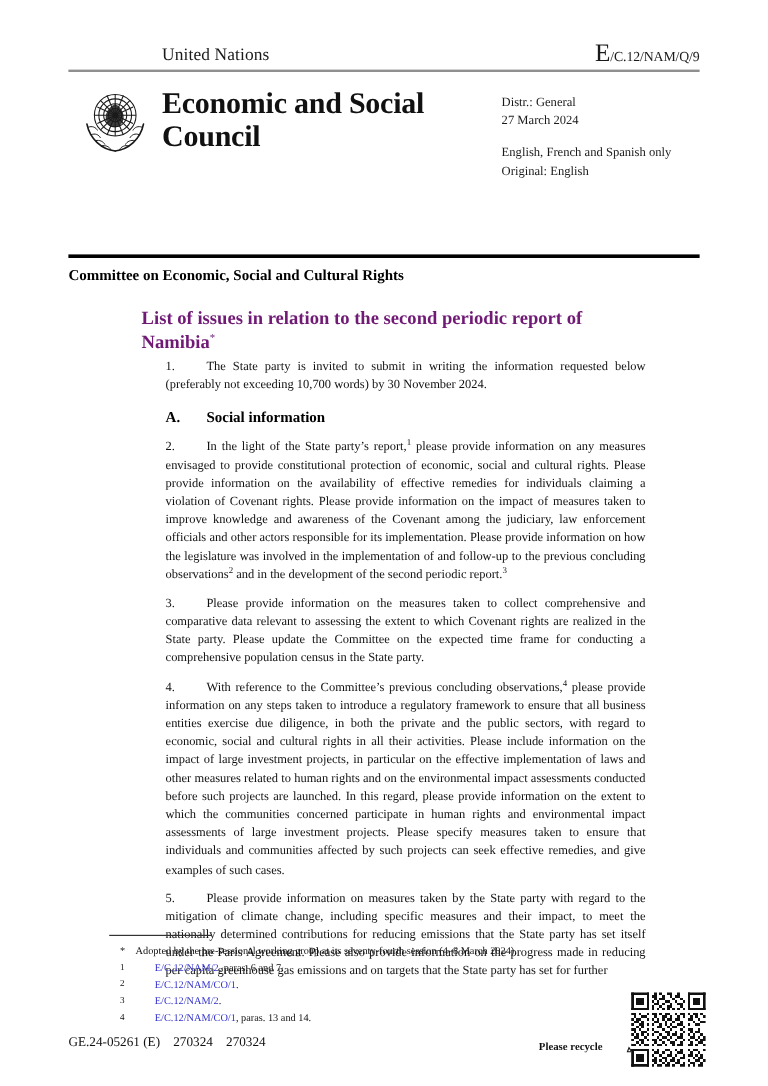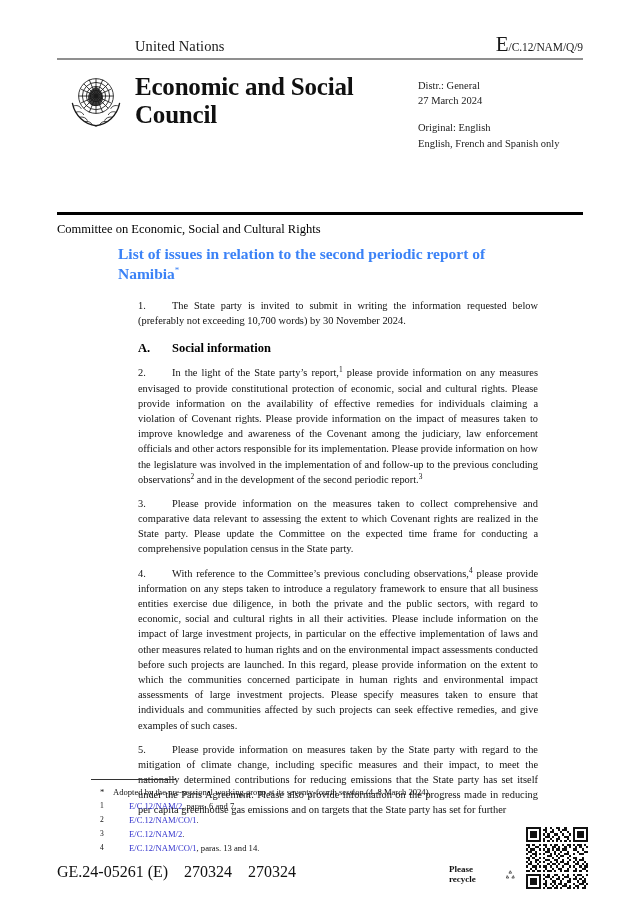--- a/index.html
+++ b/index.html
@@ -17,20 +17,21 @@
     background: #ffffff;
     overflow: hidden;
     box-sizing: border-box;
   }
   .sheet {
     position: absolute;
     left: 0; top: 0;
     width: 516px;
     height: 905px;
     background: #fff;
+    padding-left: 32px;
   }
 
   
   .masthead {
     position: absolute;
     left: 57px;
     top: 34px;
     width: 526px;
   }
   .mast-top {
@@ -102,34 +103,34 @@
     width: 526px;
     height: 3px;
     background: #000;
   }
   .committee {
     position: absolute;
     left: 57px;
     top: 222px;
     width: 526px;
     font-size: 12.5px;
-    font-weight: normal;
+    font-weight: bold;
     color: #000;
   }
 
   
   .doc-title {
     position: absolute;
     left: 118px;
-    top: 244px;
+    top: 256px;
     width: 400px;
     font-size: 15.5px;
     font-weight: bold;
     line-height: 1.26;
-    color: #3b82f6;
+    color: #701a75;
   }
   .doc-title sup {
     font-size: 9px;
     font-weight: normal;
     vertical-align: super;
   }
 
   .body-col {
     position: absolute;
     left: 118px;
@@ -203,21 +204,21 @@
     color: #3333cc;
     text-decoration: none;
     margin-left: 16px;
   }
 
   
   .footer-code {
     position: absolute;
     left: 57px;
     top: 863px;
-    font-size: 16px;
+    font-size: 11px;
     color: #111;
     white-space: pre;
   }
   .recycle {
     position: absolute;
     left: 449px;
     top: 864px;
     font-size: 9px;
     font-weight: bold;
     color: #111;
@@ -283,22 +284,22 @@
             </g>
           </svg>
         </div>
 
         <div class="organ-title">Economic and Social Council</div>
 
         <div class="distr-block">
           <div>Distr.: General</div>
           <div>27 March 2024</div>
           <div class="distr-gap"></div>
+          <div>English, French and Spanish only</div>
           <div>Original: English</div>
-          <div>English, French and Spanish only</div>
         </div>
       </div>
     </div>
 
     <div class="rule-thick"></div>
     <div class="committee">Committee on Economic, Social and Cultural Rights</div>
 
     <div class="doc-title">
       <span>List of issues in relation to the second periodic report of Namibia</span><sup>*</sup>
     </div>

